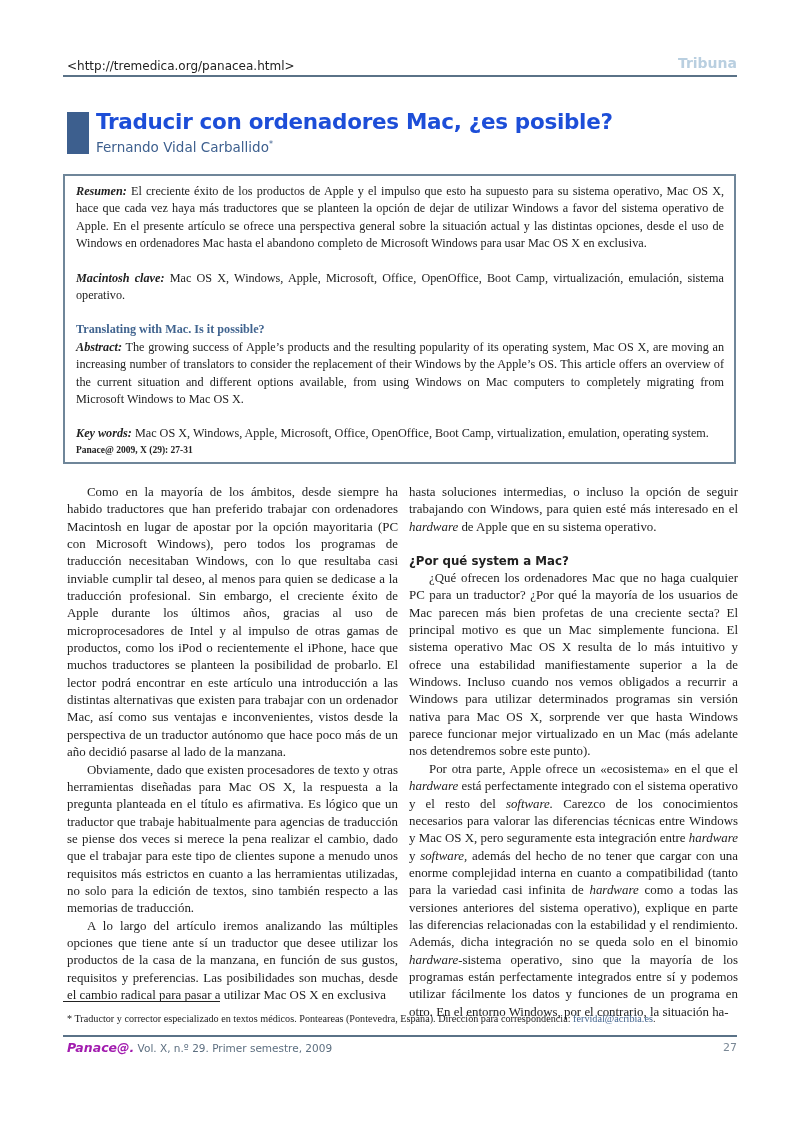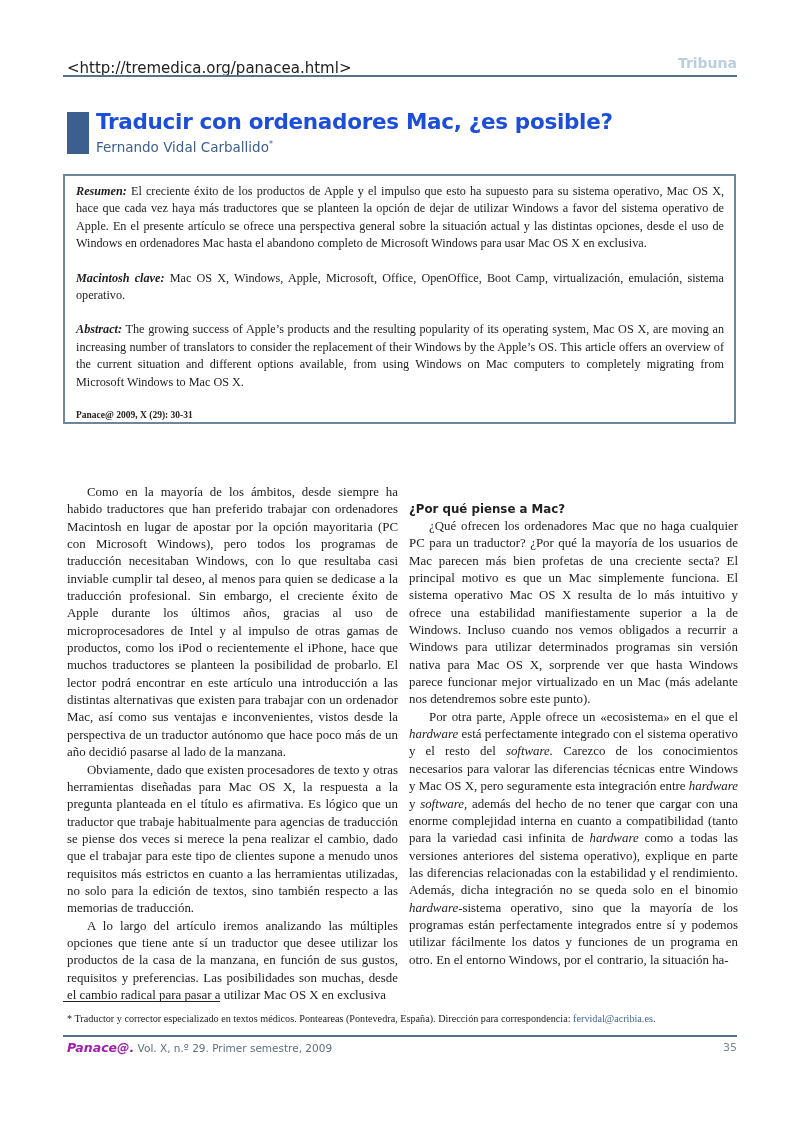--- a/index.html
+++ b/index.html
@@ -1,29 +1,29 @@
 <!DOCTYPE html>
 <html><head>
 <meta charset="utf-8">
 <style>
   html, body { margin: 0; padding: 0; background: #ffffff; }
   body { width: 793px; height: 1122px; position: relative; overflow: hidden; font-family: "Liberation Serif", serif; color: #222; }
 
   .running-head { position: absolute; left: 67px; top: 55px; width: 670px; height: 22px; }
-  .running-head .url { position: absolute; left: 0; top: 4px; font-family: "DejaVu Sans", sans-serif; font-size: 15px; color: #222; text-align: right; }
+  .running-head .url { position: absolute; left: 0; top: 4px; font-family: "DejaVu Sans", sans-serif; font-size: 12px; color: #222; text-align: right; }
   .running-head .section { position: absolute; right: 0; top: 0; font-family: "DejaVu Sans", sans-serif; font-weight: bold; font-size: 14px; color: #b9cfe0; text-align: center; }
   .head-rule { position: absolute; left: 63px; top: 75px; width: 674px; height: 2px; background: #5a7287; }
 
   .title-block { position: absolute; left: 67px; top: 112px; width: 680px; }
   .title-bar { position: absolute; left: 0; top: 0; width: 22px; height: 42px; background: #3d5f8e; }
   .title { position: absolute; left: 29px; top: -3px; font-family: "DejaVu Sans", sans-serif; font-weight: bold; font-size: 21.5px; color: #1d4ed8; white-space: nowrap; letter-spacing: -0.3px; }
   .author { position: absolute; left: 29px; top: 27px; font-family: "DejaVu Sans", sans-serif; font-size: 13.5px; color: #3d5f8e; white-space: nowrap; }
   .author sup { font-size: 8px; }
 
-  .abstract-box { position: absolute; left: 63px; top: 174px; width: 673px; height: 250px; border: 2px solid #6f8699; box-sizing: border-box; padding: 7px 10px 8px 11px; font-size: 12.2px; line-height: 17.4px; text-align: justify; }
+  .abstract-box { position: absolute; left: 63px; top: 174px; width: 673px; height: 290px; border: 2px solid #6f8699; box-sizing: border-box; padding: 7px 10px 8px 11px; font-size: 12.2px; line-height: 17.4px; text-align: justify; }
   .abstract-box p { margin: 0; }
   .abstract-box .gap { height: 17px; }
   .abstract-box b i, .abstract-box i b { font-weight: bold; font-style: italic; }
   .en-title { color: #41648f; font-weight: bold; }
   .citation { font-size: 9.5px; font-weight: bold; line-height: 14px; }
 
   .col { position: absolute; top: 484px; width: 331px; font-size: 12.9px; line-height: 17.35px; text-align: justify; }
   .col.left { left: 67px; }
   .col.right { left: 409px; width: 329px; }
   .col p { margin: 0; text-indent: 20px; }
@@ -53,36 +53,39 @@
   <div class="title-bar"></div>
   <div class="title">Traducir con ordenadores Mac, ¿es posible?</div>
   <div class="author"><span>Fernando Vidal Carballido</span><sup>*</sup></div>
 </div>
 
 <div class="abstract-box">
   <p><b><i>Resumen:</i></b><span> El creciente éxito de los productos de Apple y el impulso que esto ha supuesto para su sistema operativo, Mac OS X, hace que cada vez haya más traductores que se planteen la opción de dejar de utilizar Windows a favor del sistema operativo de Apple. En el presente artículo se ofrece una perspectiva general sobre la situación actual y las distintas opciones, desde el uso de Windows en ordenadores Mac hasta el abandono completo de Microsoft Windows para usar Mac OS X en exclusiva.</span></p>
   <div class="gap"></div>
   <p><b><i>Macintosh clave:</i></b><span> Mac OS X, Windows, Apple, Microsoft, Office, OpenOffice, Boot Camp, virtualización, emulación, sistema operativo.</span></p>
   <div class="gap"></div>
+  <p class="en-title">Translating with Mac. Is it possible?</p>
   <p><b><i>Abstract:</i></b><span> The growing success of Apple’s products and the resulting popularity of its operating system, Mac OS X, are moving an increasing number of translators to consider the replacement of their Windows by the Apple’s OS. This article offers an overview of the current situation and different options available, from using Windows on Mac computers to completely migrating from Microsoft Windows to Mac OS X.</span></p>
   <div class="gap"></div>
-  <p class="citation">Panace@ 2009, X (29): 30-31</p>
+  <p><b><i>Key words:</i></b><span> Mac OS X, Windows, Apple, Microsoft, Office, OpenOffice, Boot Camp, virtualization, emulation, operating system.</span></p>
+  <p class="citation">Panace@ 2009, X (29): 27-31</p>
 </div>
 
 <div class="col left">
   <p>Como en la mayoría de los ámbitos, desde siempre ha habido traductores que han preferido trabajar con ordenadores Macintosh en lugar de apostar por la opción mayoritaria (PC con Microsoft Windows), pero todos los programas de traducción necesitaban Windows, con lo que resultaba casi inviable cumplir tal deseo, al menos para quien se dedicase a la traducción profesional. Sin embargo, el creciente éxito de Apple durante los últimos años, gracias al uso de microprocesadores de Intel y al impulso de otras gamas de productos, como los iPod o recientemente el iPhone, hace que muchos traductores se planteen la posibilidad de probarlo. El lector podrá encontrar en este artículo una introducción a las distintas alternativas que existen para trabajar con un ordenador Mac, así como sus ventajas e inconvenientes, vistos desde la perspectiva de un traductor autónomo que hace poco más de un año decidió pasarse al lado de la manzana.</p>
   <p>Obviamente, dado que existen procesadores de texto y otras herramientas diseñadas para Mac OS X, la respuesta a la pregunta planteada en el título es afirmativa. Es lógico que un traductor que trabaje habitualmente para agencias de traducción se piense dos veces si merece la pena realizar el cambio, dado que el trabajar para este tipo de clientes supone a menudo unos requisitos más estrictos en cuanto a las herramientas utilizadas, no solo para la edición de textos, sino también respecto a las memorias de traducción.</p>
   <p>A lo largo del artículo iremos analizando las múltiples opciones que tiene ante sí un traductor que desee utilizar los productos de la casa de la manzana, en función de sus gustos, requisitos y preferencias. Las posibilidades son muchas, desde el cambio radical para pasar a utilizar Mac OS X en exclusiva</p>
 </div>
 
 <div class="col right">
+  <p class="noindent"><span>hasta soluciones intermedias, o incluso la opción de seguir trabajando con Windows, para quien esté más interesado en el </span><i>hardware</i><span> de Apple que en su sistema operativo.</span></p>
   <div class="space"></div>
-  <h3>¿Por qué piense a Mac?</h3>
+  <h3>¿Por qué system a Mac?</h3>
   <p>¿Qué ofrecen los ordenadores Mac que no haga cualquier PC para un traductor? ¿Por qué la mayoría de los usuarios de Mac parecen más bien profetas de una creciente secta? El principal motivo es que un Mac simplemente funciona. El sistema operativo Mac OS X resulta de lo más intuitivo y ofrece una estabilidad manifiestamente superior a la de Windows. Incluso cuando nos vemos obligados a recurrir a Windows para utilizar determinados programas sin versión nativa para Mac OS X, sorprende ver que hasta Windows parece funcionar mejor virtualizado en un Mac (más adelante nos detendremos sobre este punto).</p>
   <p><span>Por otra parte, Apple ofrece un «ecosistema» en el que el </span><i>hardware</i><span> está perfectamente integrado con el sistema operativo y el resto del </span><i>software.</i><span> Carezco de los conocimientos necesarios para valorar las diferencias técnicas entre Windows y Mac OS X, pero seguramente esta integración entre </span><i>hardware</i><span> y </span><i>software,</i><span> además del hecho de no tener que cargar con una enorme complejidad interna en cuanto a compatibilidad (tanto para la variedad casi infinita de </span><i>hardware</i><span> como a todas las versiones anteriores del sistema operativo), explique en parte las diferencias relacionadas con la estabilidad y el rendimiento. Además, dicha integración no se queda solo en el binomio </span><i>hardware</i><span>-sistema operativo, sino que la mayoría de los programas están perfectamente integrados entre sí y podemos utilizar fácilmente los datos y funciones de un programa en otro. En el entorno Windows, por el contrario, la situación ha-</span></p>
 </div>
 
 <div class="fn-rule"></div>
 <div class="footnote"><span>* Traductor y corrector especializado en textos médicos. Ponteareas (Pontevedra, España). Dirección para correspondencia: </span><a class="mail">fervidal@acribia.es</a><span>.</span></div>
 
 <div class="foot-rule"></div>
 <div class="journal-foot"><span class="jname">Panace@.</span><span> Vol. X, n.º 29. Primer semestre, 2009</span></div>
-<div class="page-num">35</div>
+<div class="page-num">27</div>
 
 </body></html>

